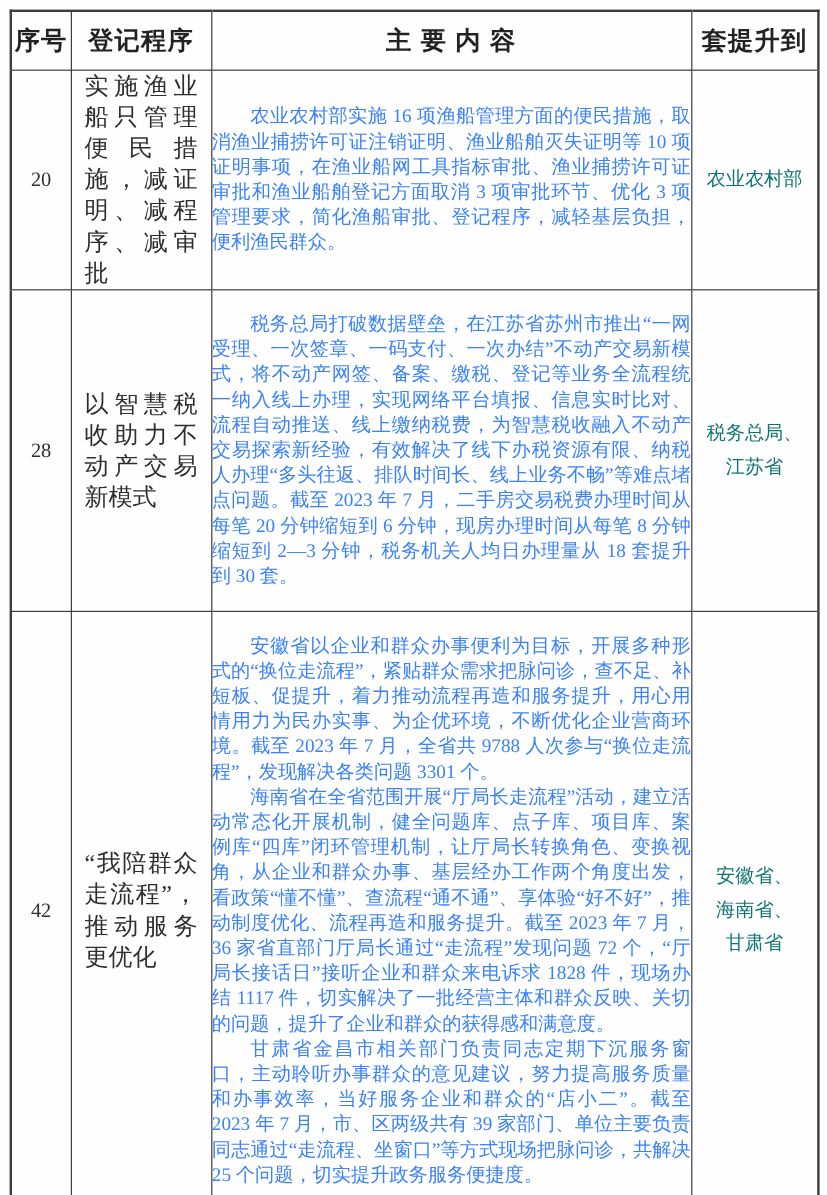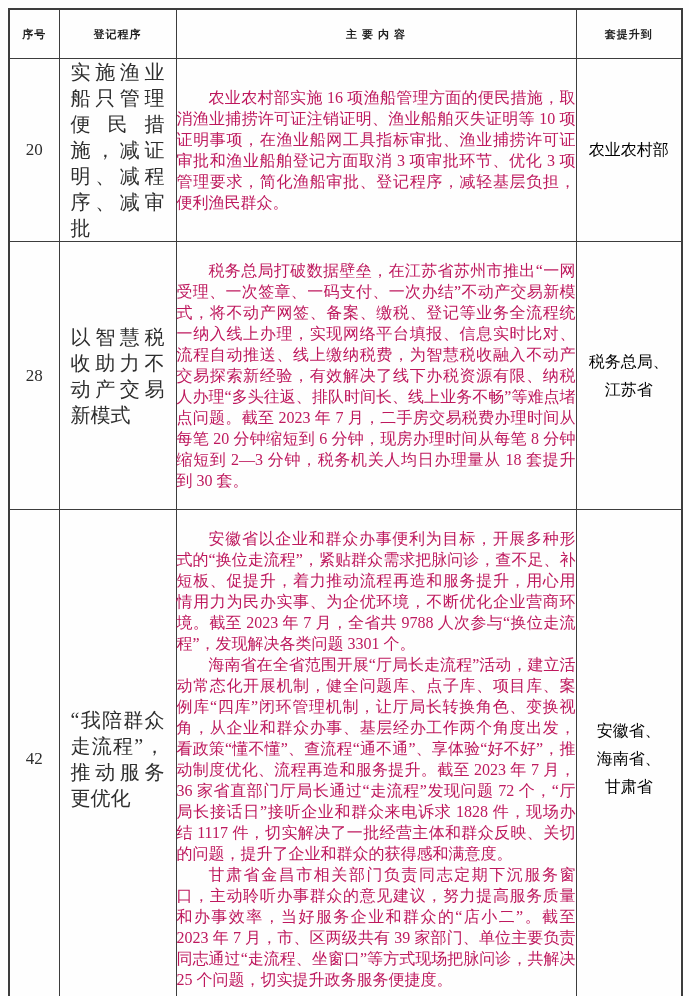--- a/index.html
+++ b/index.html
@@ -37,21 +37,21 @@
   col.c-no   { width: 50px; }
   col.c-prac { width: 117px; }
   col.c-main { width: 400px; }
   col.c-dept { width: 106px; }
 
   .hdr-cell {
     height: 48px;
     text-align: center;
     font-family: "Liberation Sans", "DejaVu Sans", sans-serif;
     font-weight: bold;
-    font-size: 11px;
+    font-size: 21px;
     letter-spacing: 1px;
     color: #222;
     margin-left: 46px;
   }
   .num-cell {
     text-align: center;
     font-size: 17px;
     color: #2e2e2e;
   }
   .prac-cell { text-align: center; }
@@ -65,27 +65,27 @@
     color: #2e2e2e;
   }
   .main-cell { padding: 0 7px; }
   .main-cell p {
     margin: 0;
     text-indent: 2em;
     text-align: justify;
     text-justify: inter-ideograph;
     font-size: 16px;
     line-height: 21px;
-    color: #be185d;
+    color: #3b82f6;
   }
   .dept-cell { text-align: center; }
   .dept-line {
     font-size: 16px;
     line-height: 28px;
-    color: #000000;
+    color: #0f766e;
   }
   .r27 { height: 156px; }
   .r28 { height: 268px; }
   .r29 { height: 500px; }
 </style>
 </head>
 <body>
 
 <div class="page">
   <table class="doc-table">

